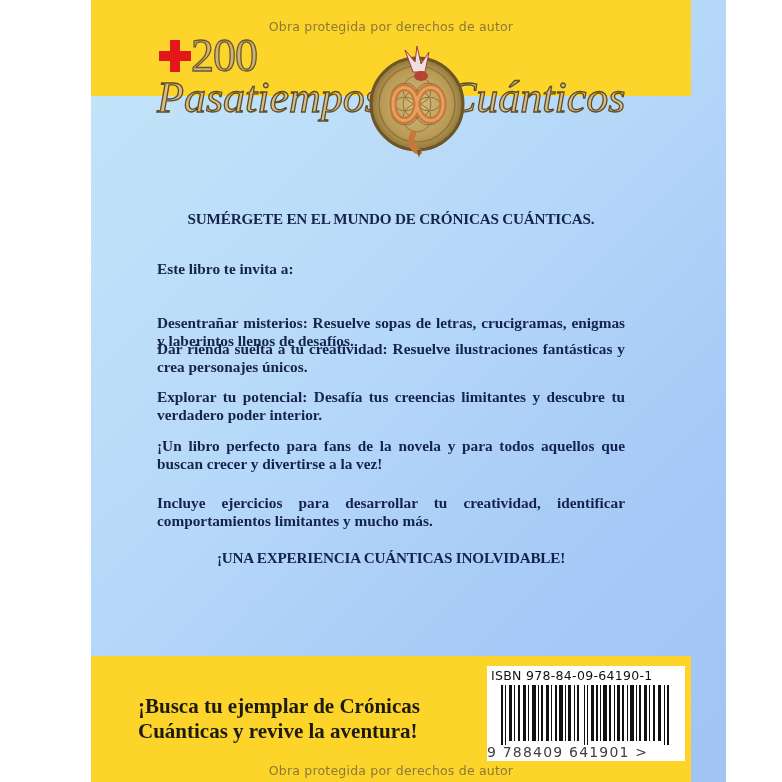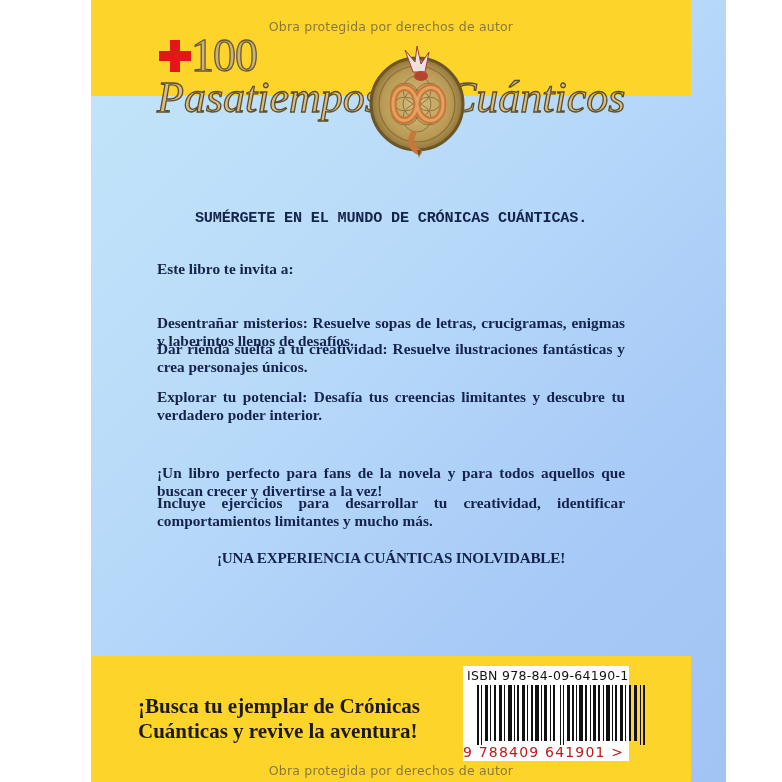--- a/index.html
+++ b/index.html
@@ -17,36 +17,36 @@
   .title-100{position:absolute;left:100px;top:33px;font-family:"Liberation Serif",serif;font-size:46px;line-height:46px;color:#cdb27a;
     -webkit-text-stroke:1.3px #6a5a30;letter-spacing:-1px;}
   .title-word{position:absolute;font-family:"Liberation Serif",serif;font-style:italic;font-size:44px;line-height:46px;color:#d9bd86;-webkit-text-stroke:1.3px #5e4e28;}
   .title-left{left:66px;top:75px;}
   .title-right{left:356px;top:75px;}
   .emblem{position:absolute;left:272px;top:42px;width:108px;height:116px;}
   .content{position:absolute;left:66px;top:0;width:468px;color:#15234c;font-weight:bold;font-size:15.3px;line-height:17.5px;}
   .heading{position:absolute;left:0;width:468px;text-align:center;font-size:15.2px;letter-spacing:-0.2px;}
   .para{position:absolute;left:0;width:468px;text-align:justify;text-align-last:left;}
   .cta{position:absolute;left:47px;top:694px;width:340px;font-size:21px;line-height:25px;font-weight:bold;color:#1d1a12;}
-  .barcode-box{position:absolute;left:372px;top:666px;width:166px;height:95px;background:#ffffff;}
+  .barcode-box{position:absolute;left:396px;top:666px;width:198px;height:95px;background:#ffffff;}
   .isbn{position:absolute;left:4px;top:2px;font-family:"DejaVu Sans",sans-serif;font-size:12.5px;color:#111;letter-spacing:0.3px;}
   .bars{position:absolute;left:14px;top:19px;width:172px;height:60px;}
-  .digits{position:absolute;left:0px;top:79px;width:198px;font-family:"DejaVu Sans",sans-serif;font-size:14px;color:#b91c1c;letter-spacing:1.2px;line-height:15px;}
+  .digits{position:absolute;left:0px;top:79px;width:198px;font-family:"DejaVu Sans",sans-serif;font-size:14px;color:#404040;letter-spacing:1.2px;line-height:15px;}
 </style>
 </head>
 <body>
 
 <div class="cover">
   <div class="top-band"></div>
   <div class="bottom-band"></div>
 
   <div class="watermark wm-top">Obra protegida por derechos de autor</div>
 
   <div class="title-plus"></div>
-  <div class="title-100">100</div>
+  <div class="title-100">200</div>
   <div class="title-word title-left">Pasatiempos</div>
   <div class="title-word title-right">Cuánticos</div>
 
   <svg class="emblem" viewBox="0 0 108 116">
     <defs>
       <radialGradient id="g1" cx="50%" cy="50%" r="55%">
         <stop offset="0%" stop-color="#d8bd7c"></stop>
         <stop offset="70%" stop-color="#b89a55"></stop>
         <stop offset="100%" stop-color="#7d6430"></stop>
       </radialGradient>
@@ -64,26 +64,26 @@
     </g>
     <path d="M30 62 C30 40 52 40 54 62 C56 84 80 84 80 62 C80 40 56 40 54 62 C52 84 30 84 30 62 Z" fill="none" stroke="#c7773a" stroke-width="7" stroke-linecap="round"></path>
     <path d="M30 62 C30 40 52 40 54 62 C56 84 80 84 80 62 C80 40 56 40 54 62 C52 84 30 84 30 62 Z" fill="none" stroke="#e6a060" stroke-width="3"></path>
     <path d="M50 30 L42 8 L52 20 L54 4 L58 22 L66 10 L62 30 Z" fill="#efe0e0" stroke="#a33a3a" stroke-width="1"></path>
     <ellipse cx="58" cy="34" rx="7" ry="5" fill="#b5452f"></ellipse>
     <path d="M50 92 C46 100 50 108 56 110" fill="none" stroke="#c7773a" stroke-width="6" stroke-linecap="round"></path>
     <path d="M54 108 L56 116 L58 108 Z" fill="#6e5526"></path>
   </svg>
 
   <div class="content">
-    <div class="heading" style="top:210px;font-family:Liberation Mono, monospace;">SUMÉRGETE EN EL MUNDO DE CRÓNICAS CUÁNTICAS.</div>
+    <div class="heading" style="top:210px;">SUMÉRGETE EN EL MUNDO DE CRÓNICAS CUÁNTICAS.</div>
     <div class="para" style="top:260px;">Este libro te invita a:</div>
     <div class="para" style="top:284px;margin-top:30px;">Desentrañar misterios: Resuelve sopas de letras, crucigramas, enigmas y laberintos llenos de desafíos.</div>
     <div class="para" style="top:340px;">Dar rienda suelta a tu creatividad: Resuelve ilustraciones fantásticas y crea personajes únicos.</div>
     <div class="para" style="top:388px;">Explorar tu potencial: Desafía tus creencias limitantes y descubre tu verdadero poder interior.</div>
-    <div class="para" style="top:437px;margin-top:27px;">¡Un libro perfecto para fans de la novela y para todos aquellos que buscan crecer y divertirse a la vez!</div>
+    <div class="para" style="top:437px;">¡Un libro perfecto para fans de la novela y para todos aquellos que buscan crecer y divertirse a la vez!</div>
     <div class="para" style="top:494px;">Incluye ejercicios para desarrollar tu creatividad, identificar comportamientos limitantes y mucho más.</div>
     <div class="heading" style="top:549px;">¡UNA EXPERIENCIA CUÁNTICAS INOLVIDABLE!</div>
   </div>
 
   <div class="cta">¡Busca tu ejemplar de Crónicas Cuánticas y revive la aventura!</div>
 
   <div class="barcode-box">
     <div class="isbn">ISBN 978-84-09-64190-1</div>
     <svg class="bars" viewBox="0 0 172 60" preserveAspectRatio="none">
       <g fill="#111">

